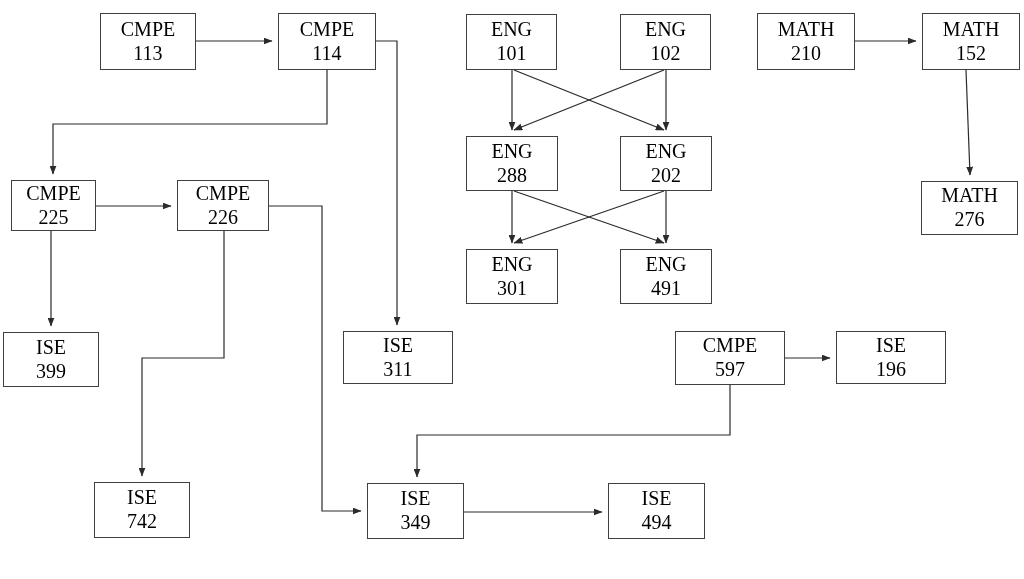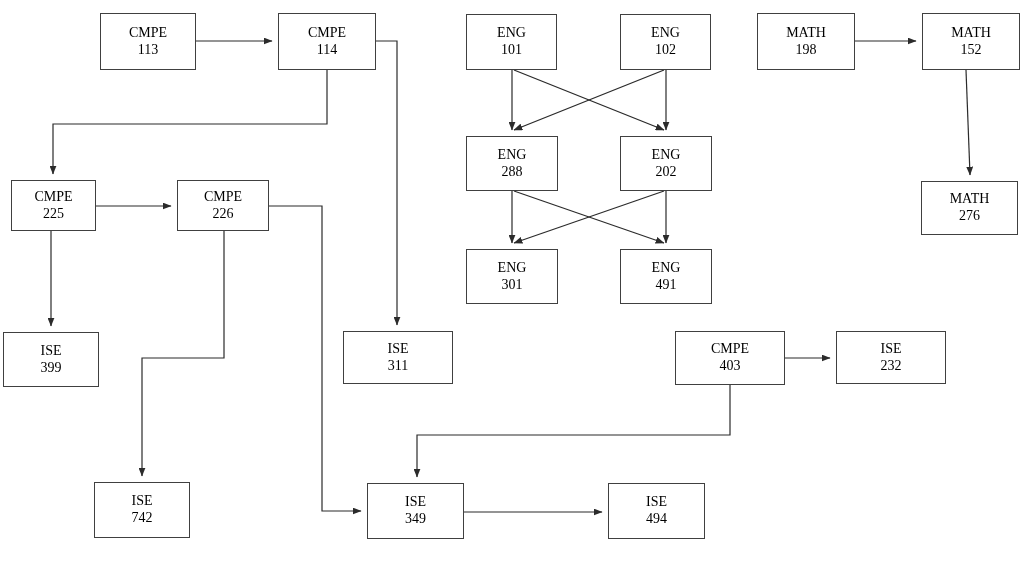--- a/index.html
+++ b/index.html
@@ -28,21 +28,21 @@
     position: absolute;
     box-sizing: border-box;
     border: 1px solid #404040;
     background: #ffffff;
     display: flex;
     flex-direction: column;
     align-items: center;
     justify-content: center;
     line-height: 1.18;
     color: #000000;
-    font-size: 14px;
+    font-size: 20px;
     text-align: center;
   }
   .node .code,
   .node .num {
     display: block;
     white-space: nowrap;
   }
 </style>
 </head>
 <body>
@@ -135,29 +135,29 @@
       <div class="node" style="left: 466px; top: 249px; width: 92px; height: 55px; border-color: rgb(64, 64, 64);">
         <span class="code">ENG</span>
         <span class="num">301</span>
       </div>
       <div class="node" style="left: 620px; top: 249px; width: 92px; height: 55px; border-color: rgb(64, 64, 64);">
         <span class="code">ENG</span>
         <span class="num">491</span>
       </div>
       <div class="node" style="left: 675px; top: 331px; width: 110px; height: 54px; border-color: rgb(64, 64, 64);">
         <span class="code">CMPE</span>
-        <span class="num">403</span>
+        <span class="num">597</span>
       </div>
       <div class="node" style="left: 836px; top: 331px; width: 110px; height: 53px; border-color: rgb(64, 64, 64);">
         <span class="code">ISE</span>
-        <span class="num">232</span>
+        <span class="num">196</span>
       </div>
       <div class="node" style="left: 757px; top: 13px; width: 98px; height: 57px; border-color: rgb(64, 64, 64);">
         <span class="code">MATH</span>
-        <span class="num">198</span>
+        <span class="num">210</span>
       </div>
       <div class="node" style="left: 922px; top: 13px; width: 98px; height: 57px; border-color: rgb(64, 64, 64);">
         <span class="code">MATH</span>
         <span class="num">152</span>
       </div>
       <div class="node" style="left: 921px; top: 181px; width: 97px; height: 54px; border-color: rgb(64, 64, 64);">
         <span class="code">MATH</span>
         <span class="num">276</span>
       </div>
     </div>

